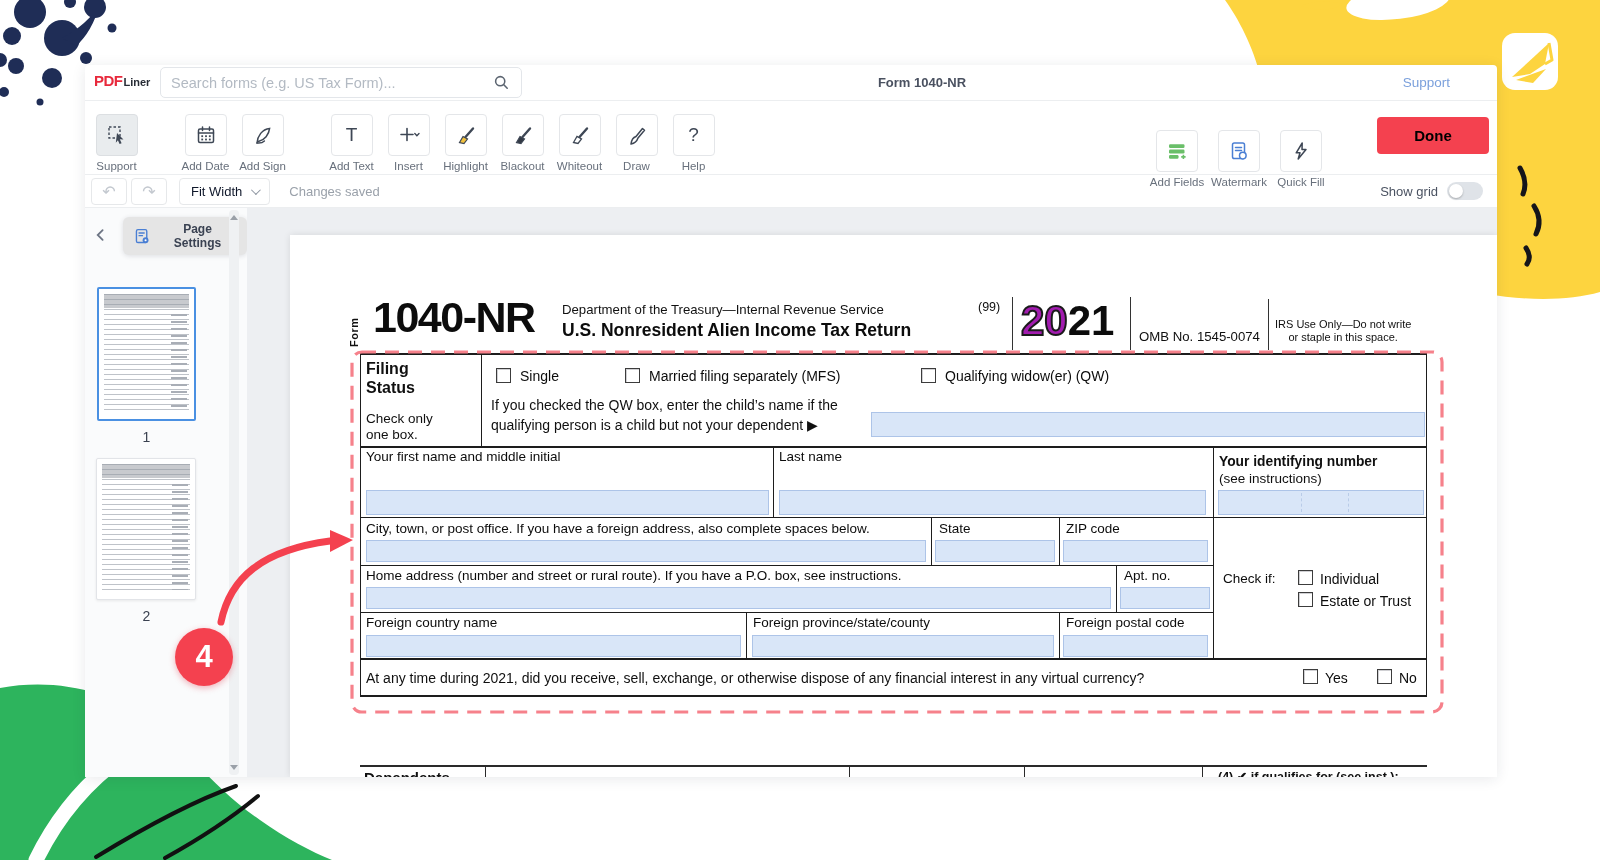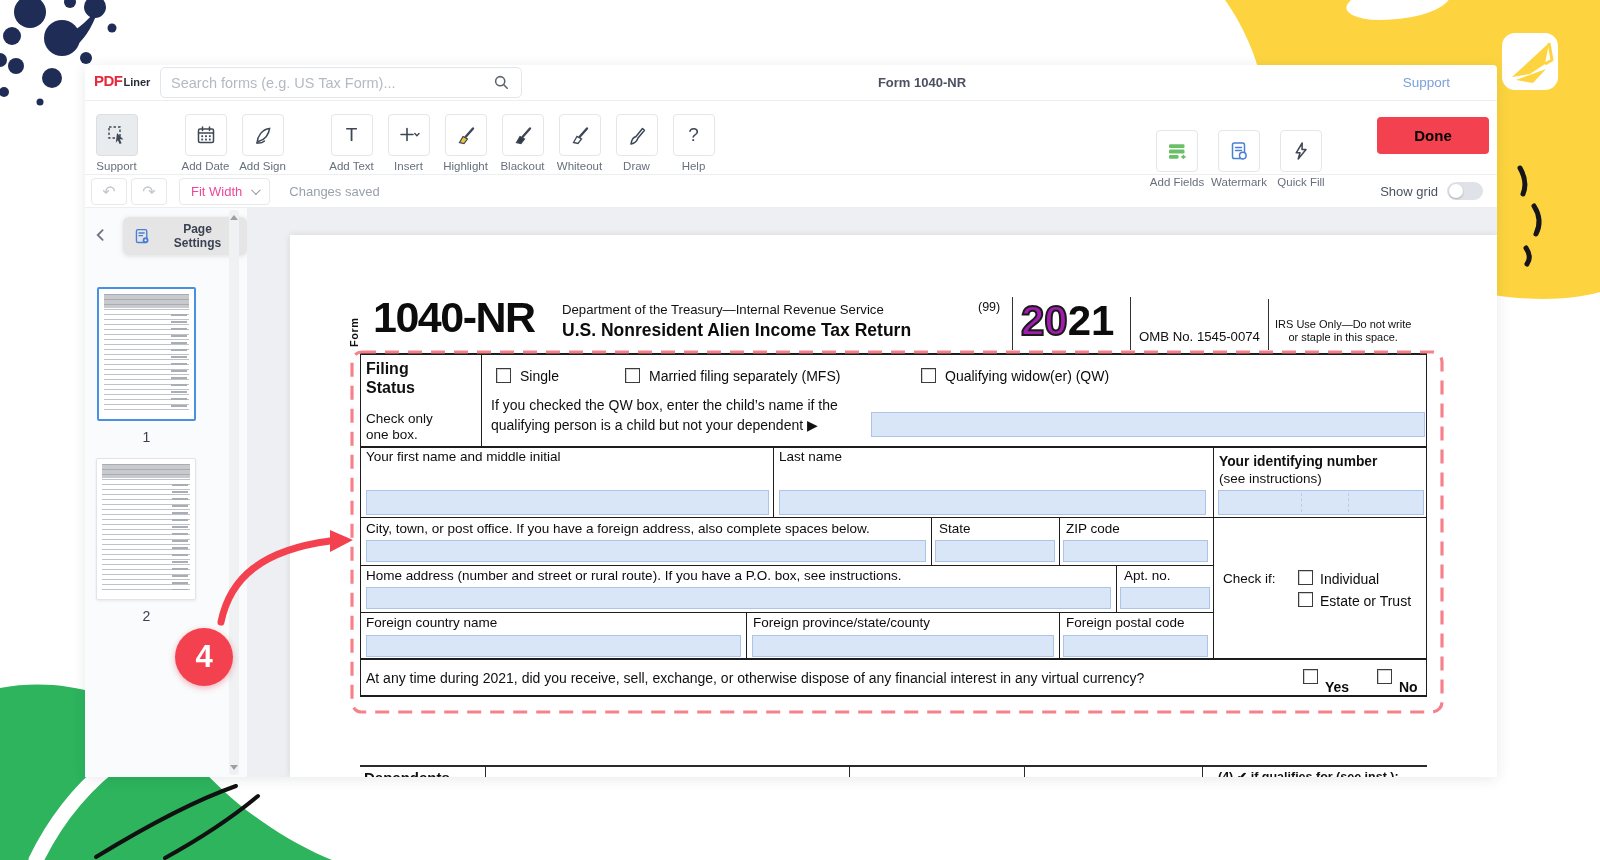--- a/index.html
+++ b/index.html
@@ -47,21 +47,21 @@
     background:#f4414f; color:#000000; font-size:15px; font-weight:700; border:none;
     border-radius:4px; cursor:pointer; font-family:"Liberation Sans",sans-serif; }
 
   
   .subbar { position:absolute; top:110px; left:0; right:0; height:33px;
     border-bottom:1px solid #eceef0; display:flex; align-items:center; padding-left:6px; }
   .ubtn { width:36px; height:27px; border:1px solid #e6e8ea; border-radius:4px; background:#fff;
     color:#c3c8cf; font-size:16px; line-height:25px; text-align:center; margin-right:4px; cursor:pointer; }
   .fitwidth { height:27px; border:1px solid #e6e8ea; border-radius:4px; background:#fff;
     display:flex; align-items:center; padding:0 11px; margin-left:8px; cursor:pointer; }
-  .fitwidth .fw { font-size:13px; color:#ec4899; margin-right:9px; }
+  .fitwidth .fw { font-size:13px; color:#0f172a; margin-right:9px; }
   .chev-down { width:7px; height:7px; border-right:1.6px solid #8d95a0; border-bottom:1.6px solid #8d95a0;
     transform:rotate(45deg) translateY(-2px); }
   .status { margin-left:19px; font-size:13px; color:#9aa1aa; }
   .gridwrap { position:absolute; right:14px; top:7px; display:flex; align-items:center; }
   .gridwrap .glabel { font-size:13px; color:#4a5261; margin-right:9px; }
   .toggle { width:36px; height:18px; border-radius:9px; background:#dfe3e8; position:relative; cursor:pointer; }
   .toggle .knob { position:absolute; left:2px; top:2px; width:14px; height:14px; border-radius:50%;
     background:#fff; box-shadow:0 1px 2px rgba(0,0,0,.25); }
 
   
@@ -137,21 +137,21 @@
   .dash-sep { position:absolute; top:2px; bottom:2px; width:0; border-left:1px dashed #b9cce8; }
 
   .row-home { height:47px; border-bottom:1px solid #1d1d1d; }
   .row-city { height:47px; border-bottom:1px solid #1d1d1d; }
   .row-foreign { height:48px; border-bottom:2px solid #1d1d1d; }
   .partial-borders .bshort { position:absolute; left:0; bottom:-1px; width:852px; height:1px; background:#1d1d1d; }
   .row-home, .row-city { border-bottom:none; }
 
   .row-currency { height:37px; border-bottom:2.5px solid #1d1d1d; }
   .vc-text { position:absolute; left:5px; top:10px; font-size:14px; white-space:nowrap; }
-  .bold { font-weight:700;margin-top:9px; }
+  .bold { font-weight:400; }
 
   .dependents { position:absolute; left:70px; top:530px; width:1067px; height:14px;
     border-top:2.5px solid #2a2a2a; overflow:hidden; }
   .dep-word { position:absolute; left:4px; top:2px; font-size:15px; font-weight:700; }
   .dep-qual { position:absolute; left:858px; top:2px; font-size:12.5px; font-weight:700; }
   .dep-stub { position:absolute; top:0; width:1px; height:14px; background:#2a2a2a; }
 
   .anno-box { position:absolute; left:58px; top:113px; pointer-events:none; }
 
   

